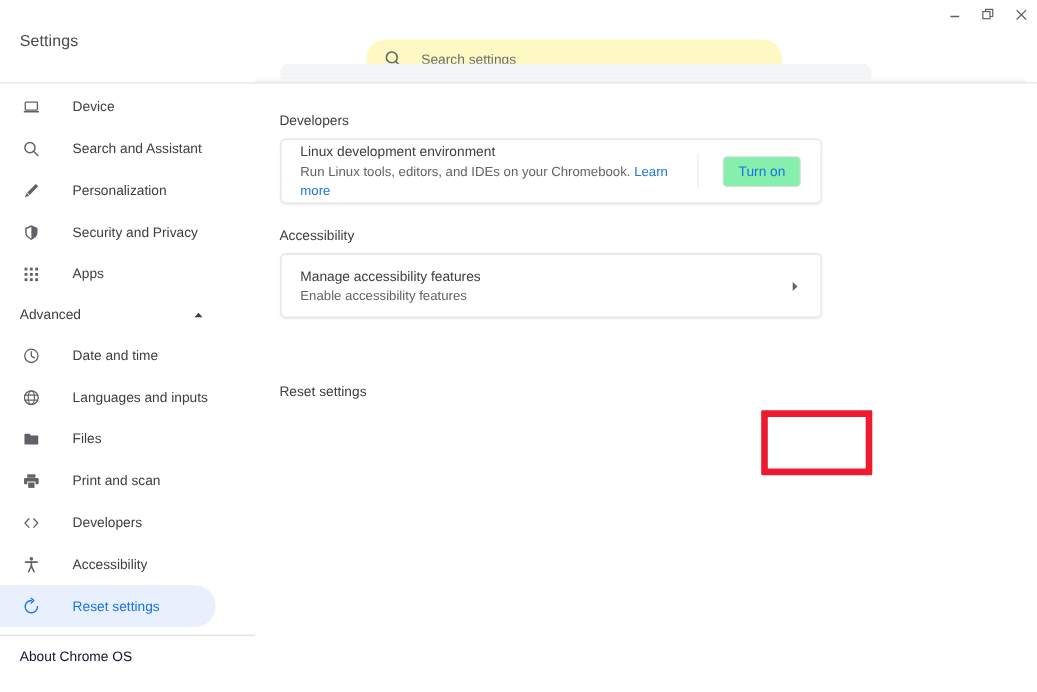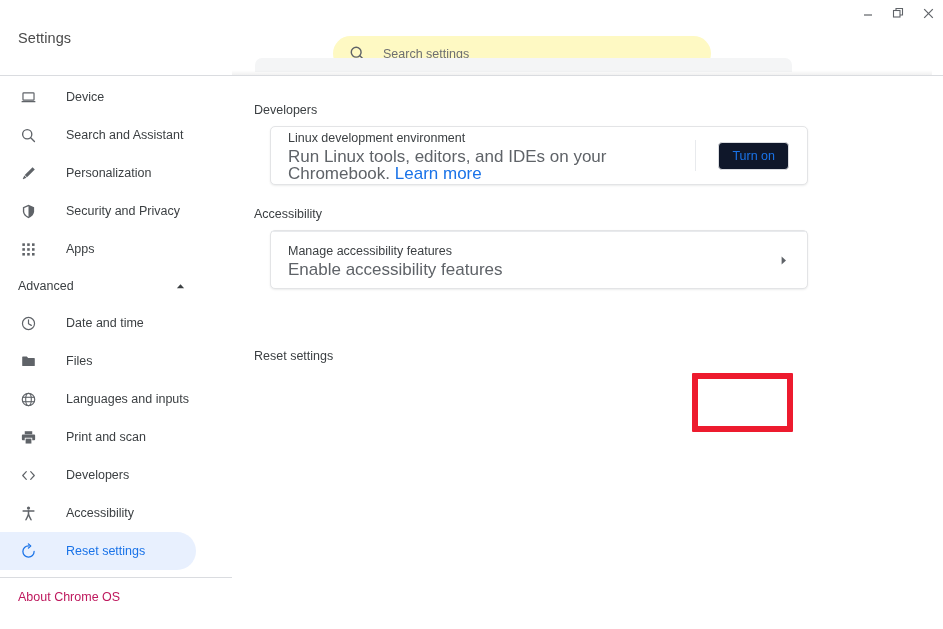--- a/index.html
+++ b/index.html
@@ -156,62 +156,62 @@
   }
   .about-item {
     display: flex;
     align-items: center;
     height: 38px;
     padding-left: 18px;
     cursor: pointer;
   }
   .about-item .lbl {
     font-size: 12.5px;
-    color: #be185d;
+    color: #0f172a;
     white-space: nowrap;
   }
 
   
   .content {
     position: absolute;
     top: 76px; left: 232px;
     width: 711px; height: 553px;
     background: #ffffff;
     overflow: hidden;
   }
   .section-title {
     position: absolute;
     left: 22px;
     font-size: 12.5px;
     color: #3c4043;
   }
   .card {
     position: absolute;
-    left: 38px;
-    width: 538px;
+    left: 23px;
+    width: 492px;
     background: #ffffff;
     border: 1px solid #e3e4e6;
     border-radius: 5px;
     box-shadow: 0 1px 2px rgba(60,64,67,0.10);
   }
   .row {
     position: relative;
     display: flex;
     align-items: center;
     padding: 0 18px 0 17px;
     min-height: 49px;
   }
   .row-texts { flex: 1 1 auto; }
   .row-title {
     font-size: 12.5px;
     color: #3c4043;
     line-height: 17px;
   }
   .row-sub {
-    font-size: 17px;
+    font-size: 12px;
     color: #5f6368;
     line-height: 17px;
     margin-top: 1px;
   }
   .row-sub a {
     color: #1a73e8;
     text-decoration: none;
     cursor: pointer;
   }
   .row-divider {
@@ -220,21 +220,21 @@
     margin: 0 0 0 0;
   }
 
   .btn-outline {
     flex: 0 0 auto;
     min-width: 62px;
     height: 28px;
     padding: 0 13px;
     border: 1px solid #dadce0;
     border-radius: 4px;
-    background: #0f172a;
+    background: #86efac;
     color: #1a73e8;
     font-size: 12.5px;
     font-family: "Liberation Sans", sans-serif;
     font-weight: 500;
     display: flex; align-items: center; justify-content: center;
     cursor: pointer;
     white-space: nowrap;
   }
   .vdivider {
     flex: 0 0 auto;
@@ -398,36 +398,36 @@
           <circle cx="10" cy="10" r="7.1" fill="none" stroke="currentColor" stroke-width="1.4"></circle>
           <polyline points="10,5.6 10,10.3 13.3,12.2" fill="none" stroke="currentColor" stroke-width="1.4" stroke-linecap="round" stroke-linejoin="round"></polyline>
         </svg>
       </span>
       <span class="lbl">Date and time</span>
     </div>
 
     <div class="nav-item">
       <span class="ico">
         <svg width="17" height="17" viewBox="0 0 20 20" aria-hidden="true">
-          <path d="M2.6 4.8 Q2.6 4.0 3.4 4.0 L8.0 4.0 L9.6 5.8 L16.6 5.8 Q17.4 5.8 17.4 6.6 L17.4 14.6 Q17.4 15.4 16.6 15.4 L3.4 15.4 Q2.6 15.4 2.6 14.6 Z" fill="currentColor"></path>
-        </svg>
-      </span>
-      <span class="lbl">Files</span>
-    </div>
-
-    <div class="nav-item">
-      <span class="ico">
-        <svg width="17" height="17" viewBox="0 0 20 20" aria-hidden="true">
           <circle cx="10" cy="10" r="7.3" fill="none" stroke="currentColor" stroke-width="1.4"></circle>
           <ellipse cx="10" cy="10" rx="3.3" ry="7.3" fill="none" stroke="currentColor" stroke-width="1.3"></ellipse>
           <line x1="2.9" y1="7.4" x2="17.1" y2="7.4" stroke="currentColor" stroke-width="1.3"></line>
           <line x1="2.9" y1="12.6" x2="17.1" y2="12.6" stroke="currentColor" stroke-width="1.3"></line>
         </svg>
       </span>
       <span class="lbl">Languages and inputs</span>
+    </div>
+
+    <div class="nav-item">
+      <span class="ico">
+        <svg width="17" height="17" viewBox="0 0 20 20" aria-hidden="true">
+          <path d="M2.6 4.8 Q2.6 4.0 3.4 4.0 L8.0 4.0 L9.6 5.8 L16.6 5.8 Q17.4 5.8 17.4 6.6 L17.4 14.6 Q17.4 15.4 16.6 15.4 L3.4 15.4 Q2.6 15.4 2.6 14.6 Z" fill="currentColor"></path>
+        </svg>
+      </span>
+      <span class="lbl">Files</span>
     </div>
 
     <div class="nav-item">
       <span class="ico">
         <svg width="17" height="17" viewBox="0 0 20 20" aria-hidden="true">
           <rect x="5.6" y="2.6" width="8.8" height="3.6" fill="currentColor"></rect>
           <path d="M3.2 6.6 L16.8 6.6 Q17.8 6.6 17.8 7.6 L17.8 12.2 Q17.8 13.2 16.8 13.2 L14.4 13.2 L14.4 10.2 L5.6 10.2 L5.6 13.2 L3.2 13.2 Q2.2 13.2 2.2 12.2 L2.2 7.6 Q2.2 6.6 3.2 6.6 Z" fill="currentColor"></path>
           <rect x="6.6" y="11.3" width="6.8" height="5.8" fill="currentColor"></rect>
         </svg>
       </span>

